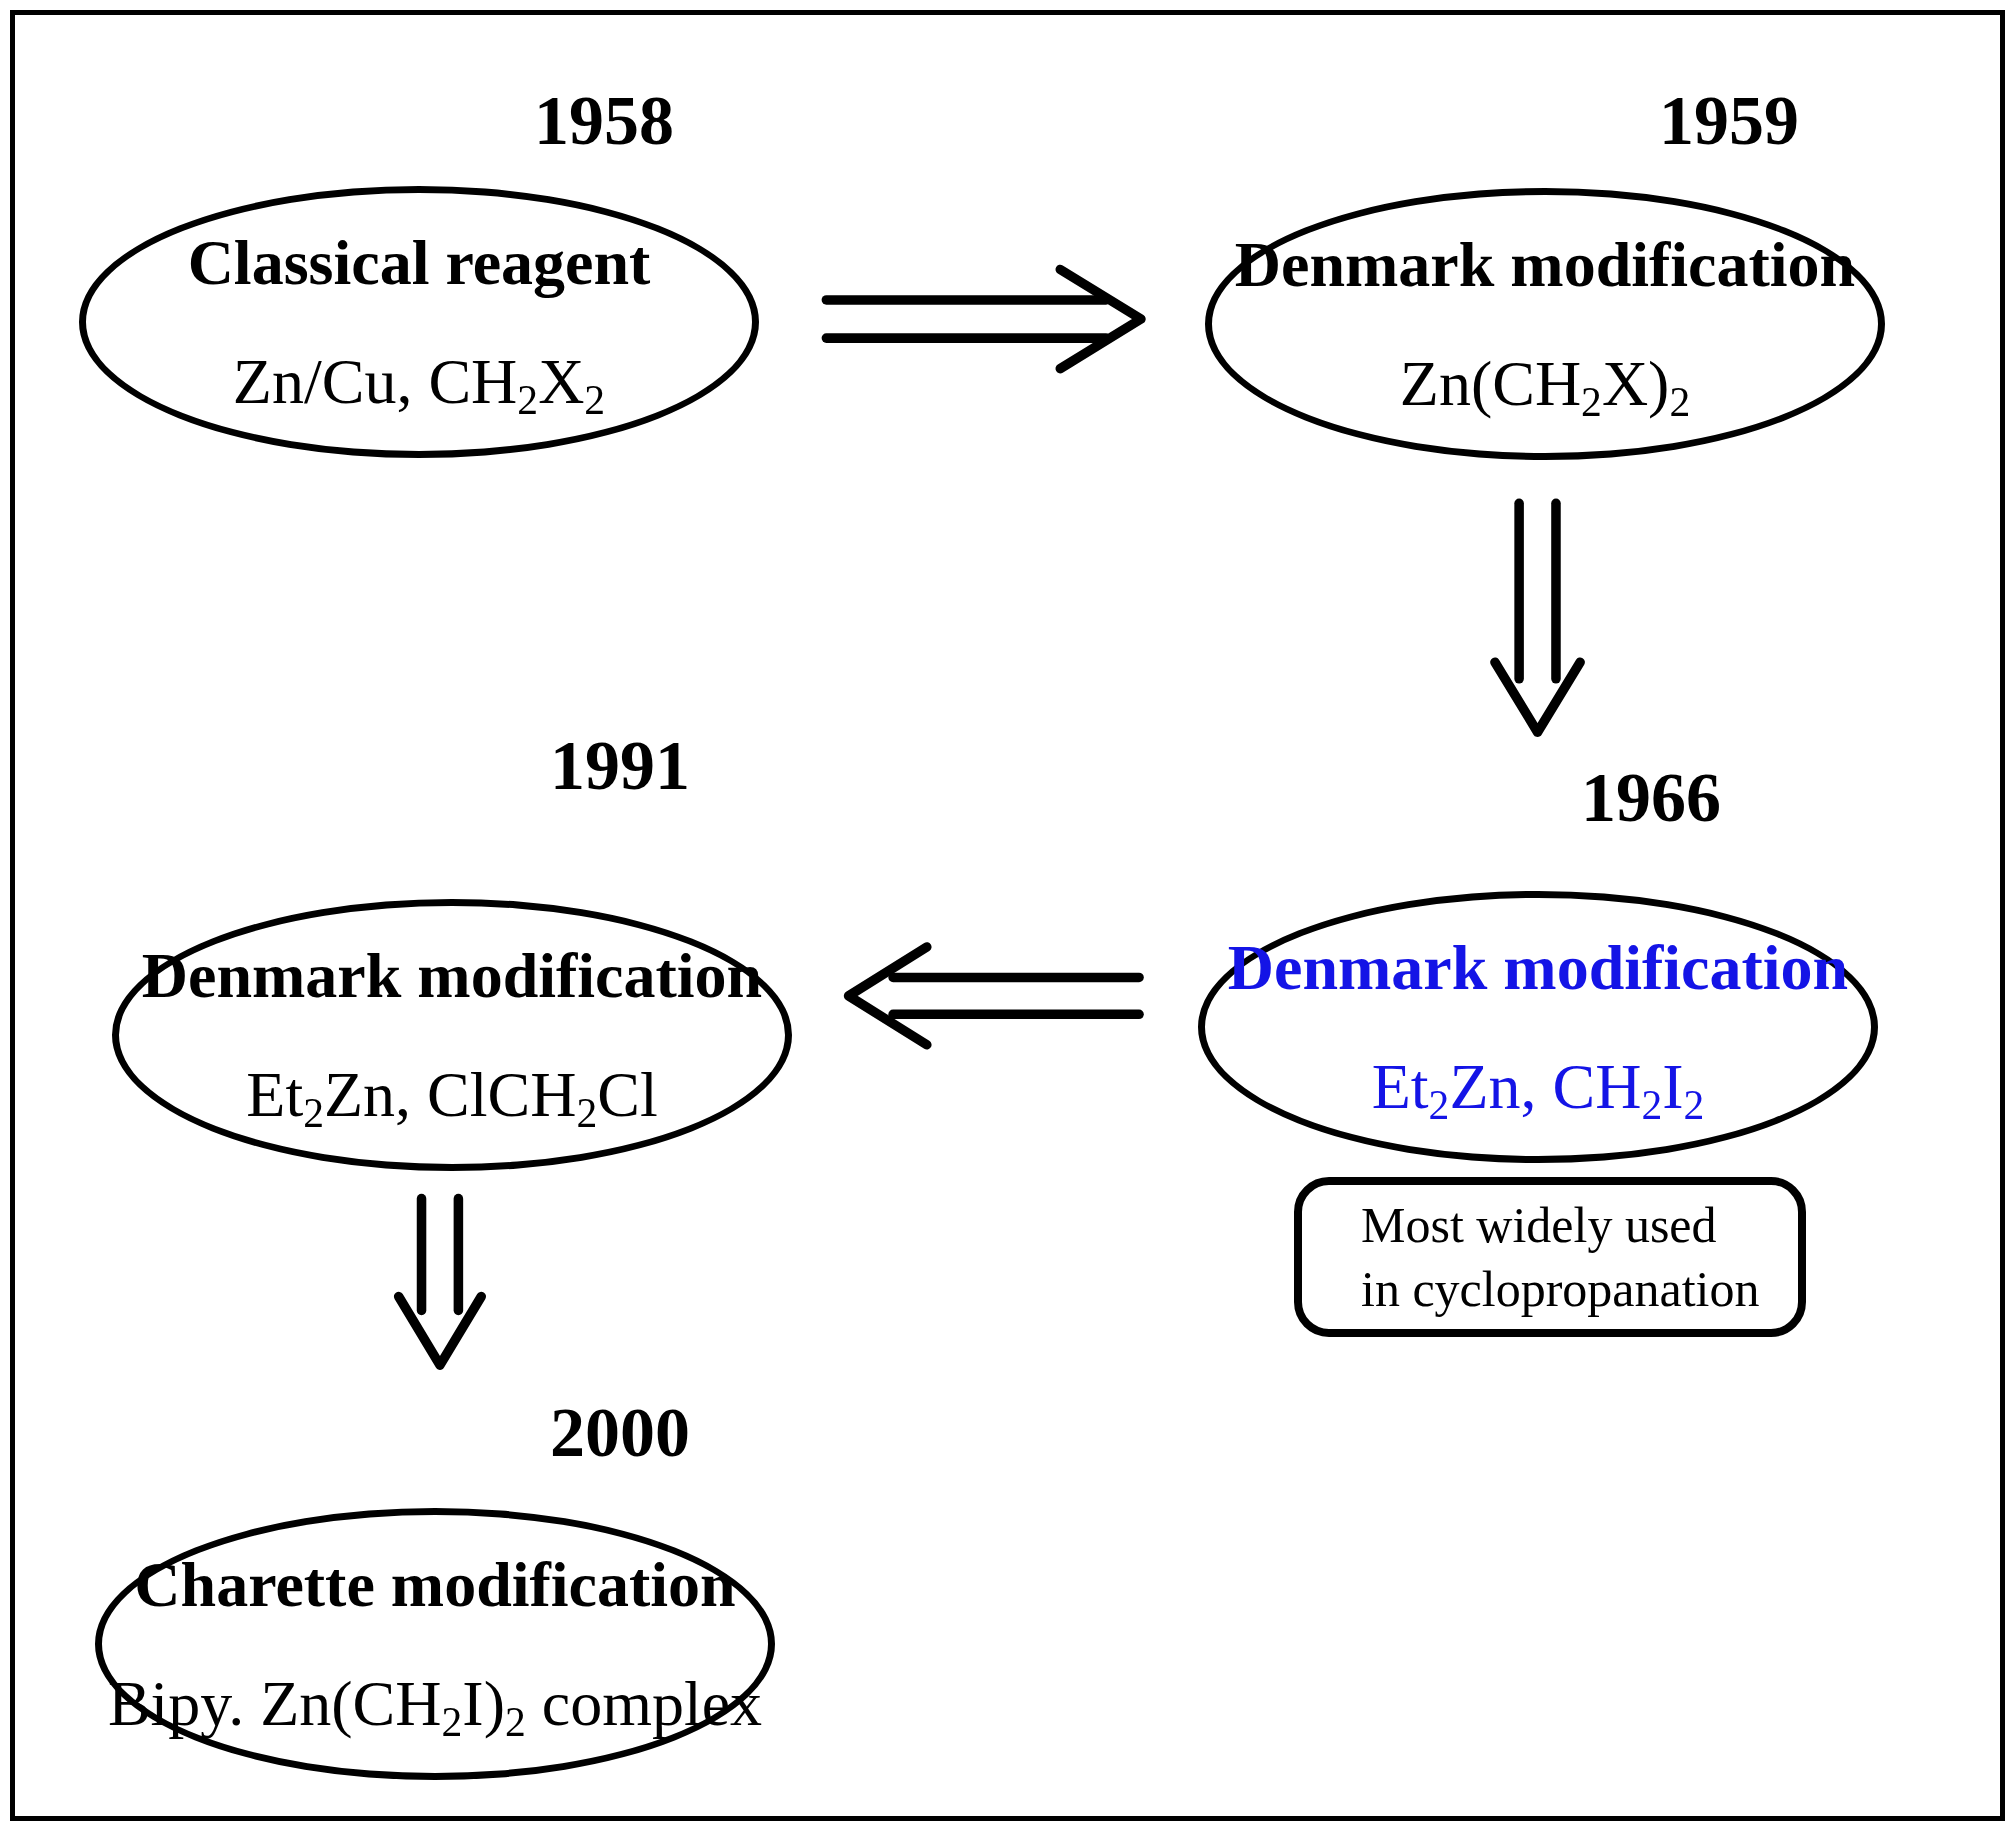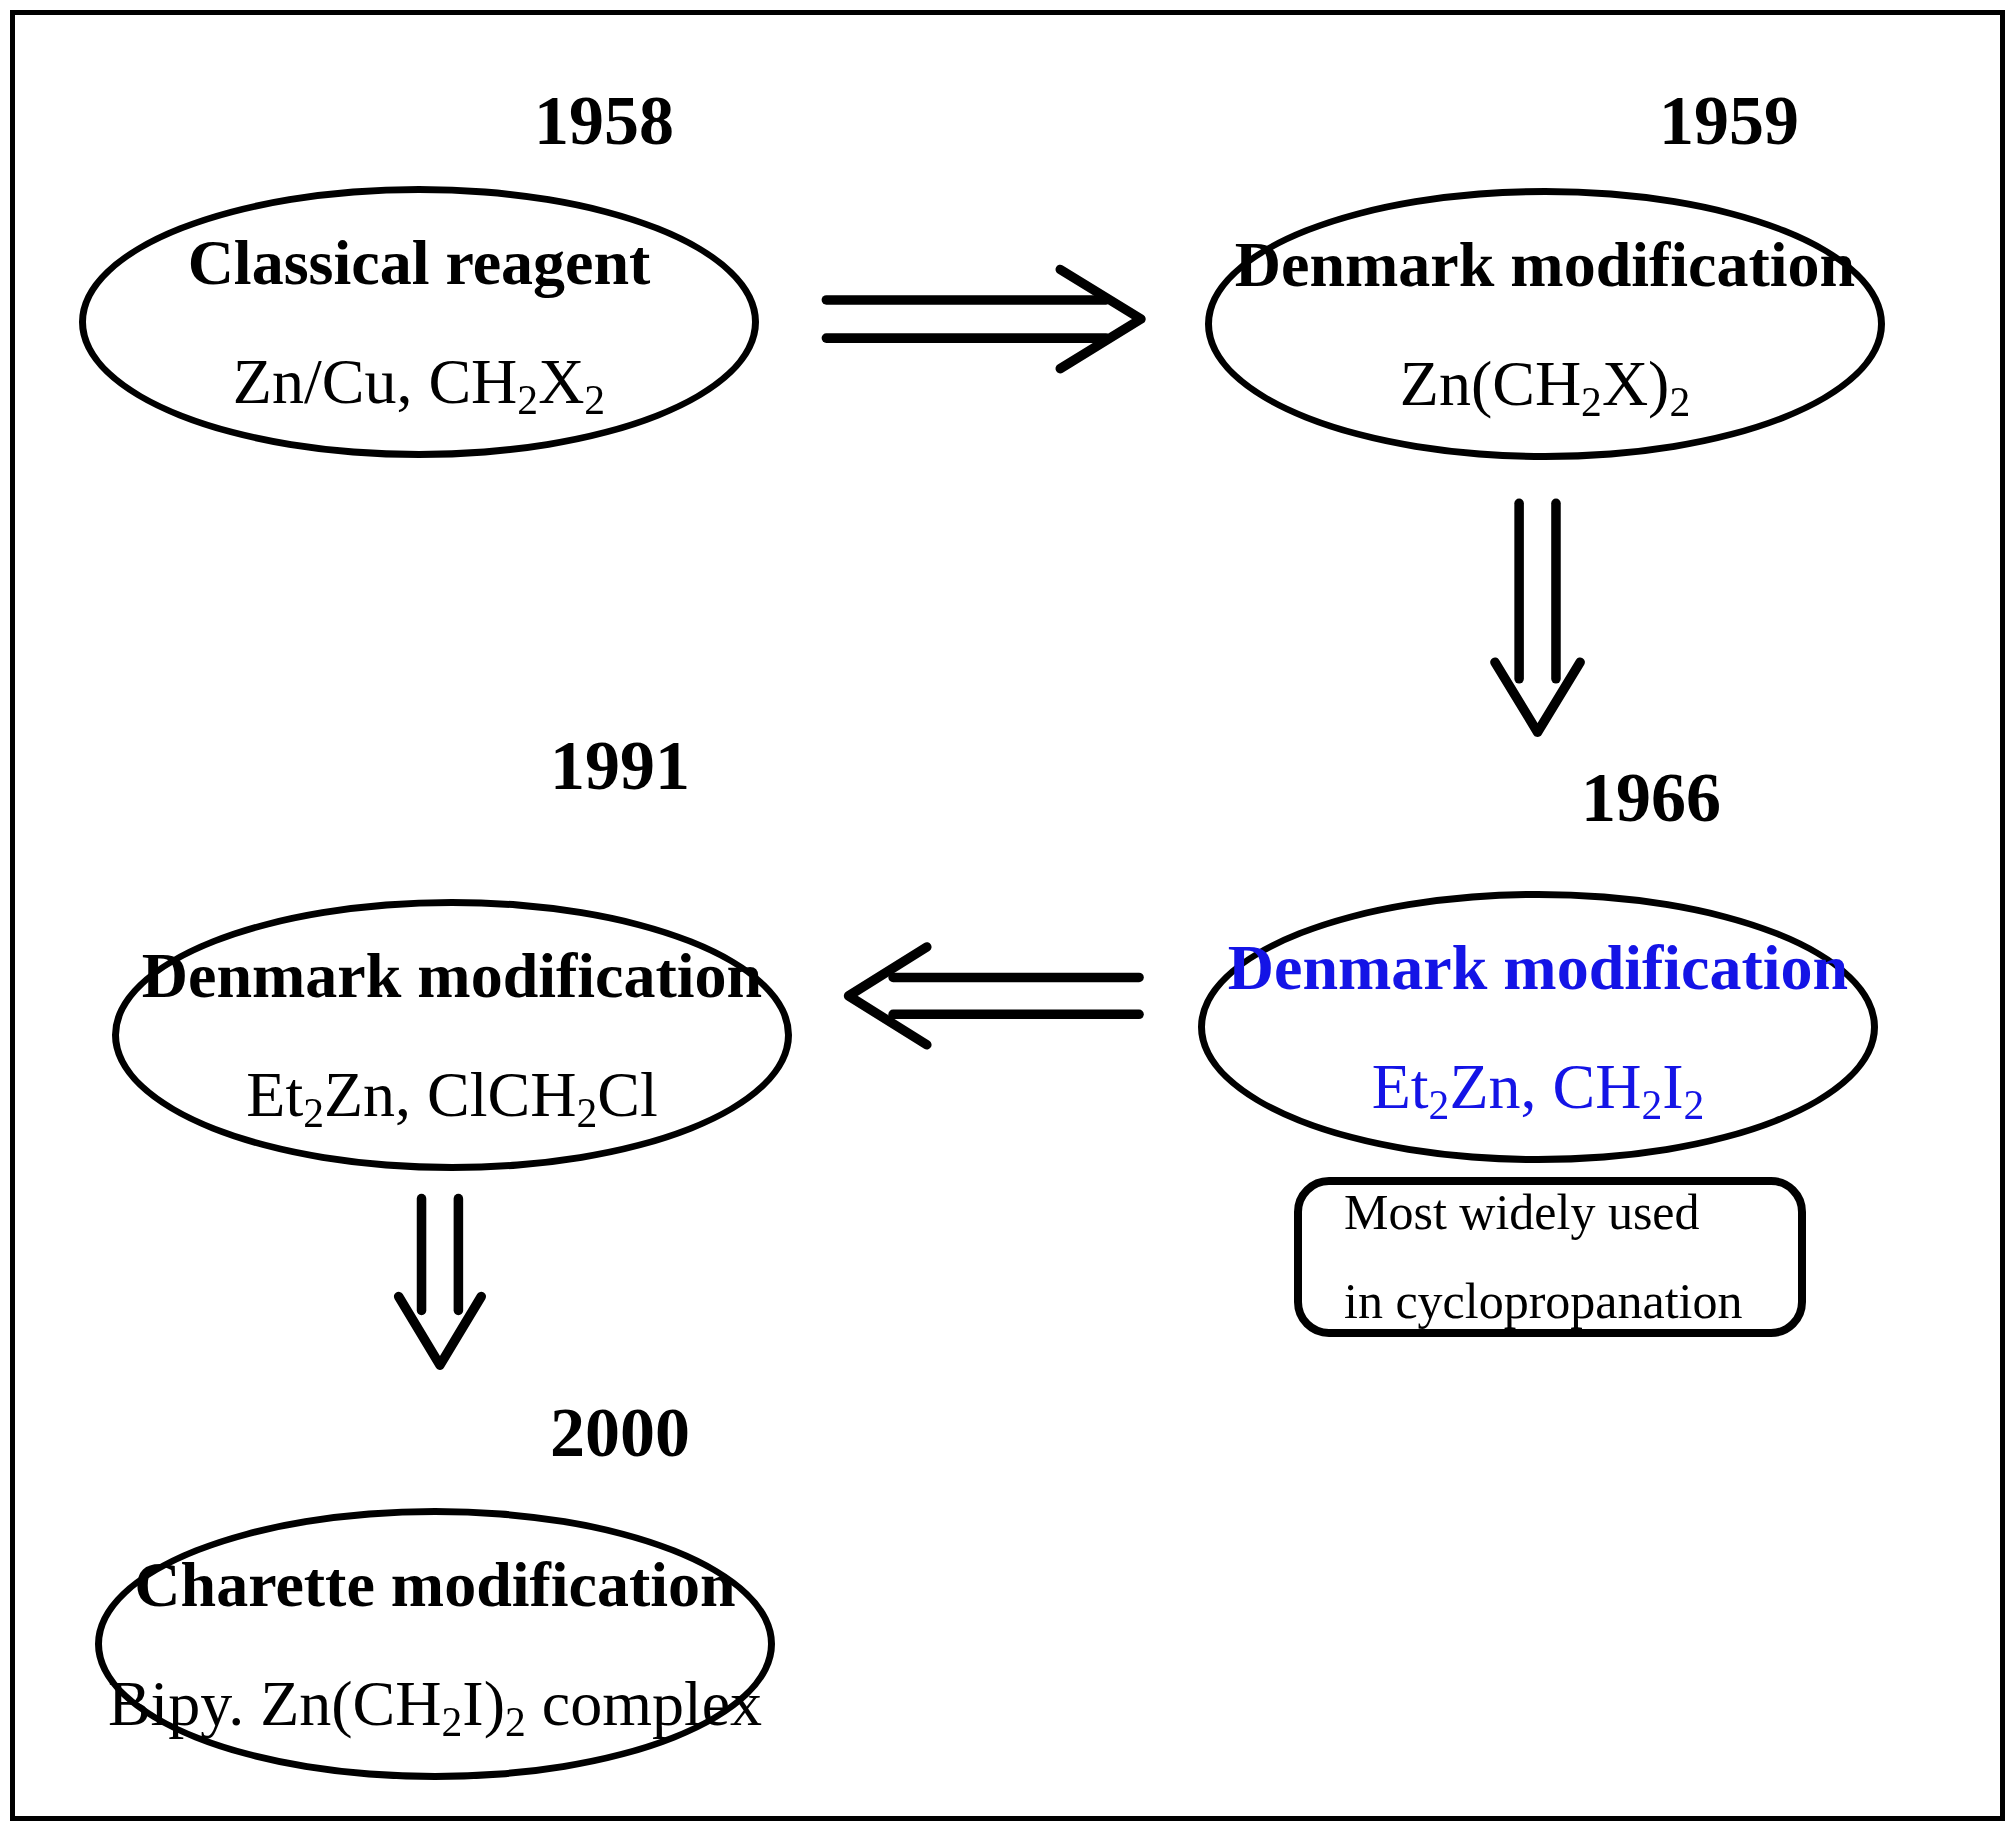--- a/index.html
+++ b/index.html
@@ -66,22 +66,22 @@
   }
   .note-box {
     position: absolute;
     left: 1294px; top: 1177px;
     width: 512px; height: 160px;
     border: 8.3px solid #000000;
     border-radius: 35px;
     box-sizing: border-box;
     display: flex;
     flex-direction: column;
-    justify-content: space-between;
-    padding-left: 42px;
+    justify-content: center;
+    padding-left: 59px;
     gap: 9px;
   }
   .note-line {
     font-size: 50px;
     font-weight: 400;
     line-height: 1.1;
     white-space: nowrap;
   }
   svg.arrows {
     position: absolute;

